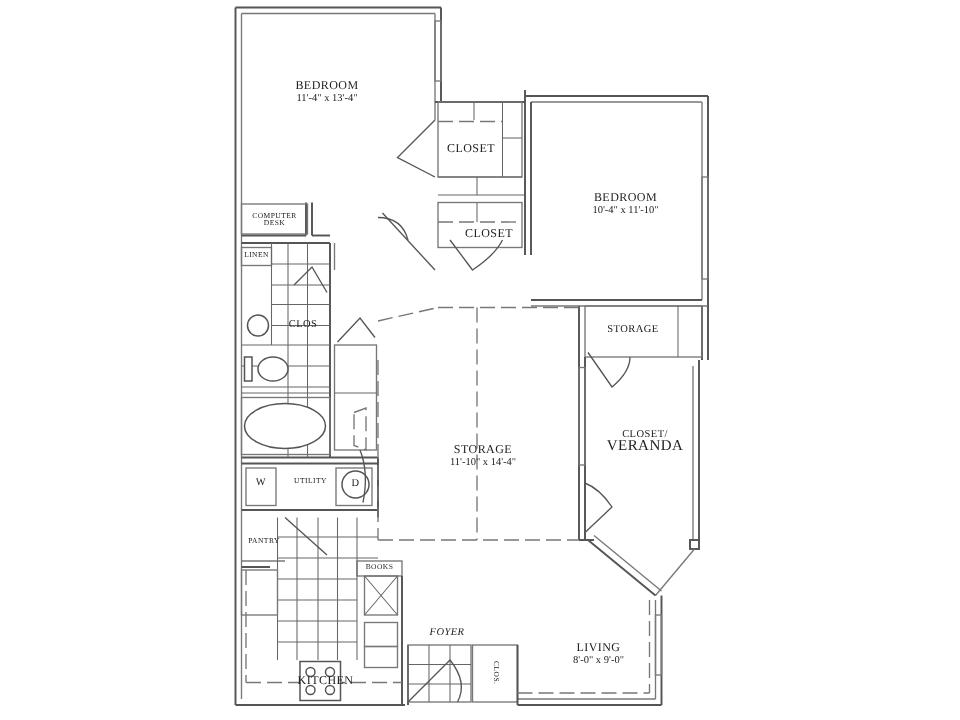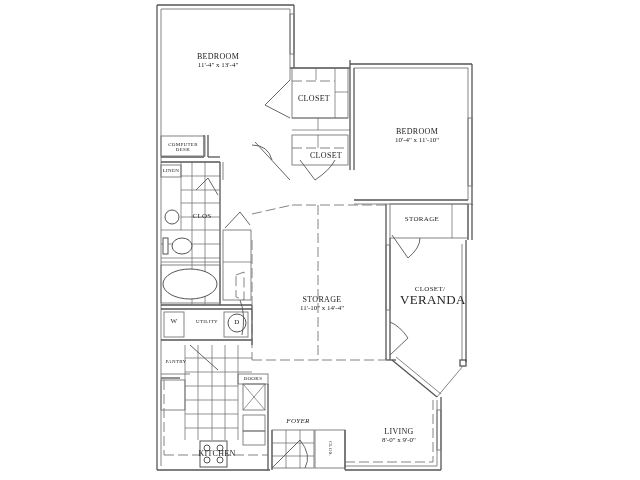--- a/index.html
+++ b/index.html
@@ -210,21 +210,21 @@
   <span class="name small">LINEN</span>
 </div>
 <div class="lbl" style="left:188px; top:213px; width:28px;">
   <span class="name" style="font-size:7px">CLOS</span>
 </div>
 <div class="lbl" style="left:392px; top:216px; width:60px;">
   <span class="name" style="font-size:7px">STORAGE</span>
 </div>
 <div class="lbl" style="left:400px; top:286px; width:60px;">
   <span class="name" style="font-size:7px">CLOSET/</span>
-  <span class="name" style="font-size:13px">VERANDA</span>
+  <span class="name" style="font-size:10px">VERANDA</span>
 </div>
 <div class="lbl" style="left:282px; top:296px; width:80px;">
   <span class="name">STORAGE</span>
   <span class="dim">11'-10" x 14'-4"</span>
 </div>
 <div class="lbl" style="left:190px; top:319px; width:34px;">
   <span class="name small">UTILITY</span>
 </div>
 <div class="lbl" style="left:166px; top:318px; width:16px;">
   <span class="name" style="font-size:7px">W</span>

